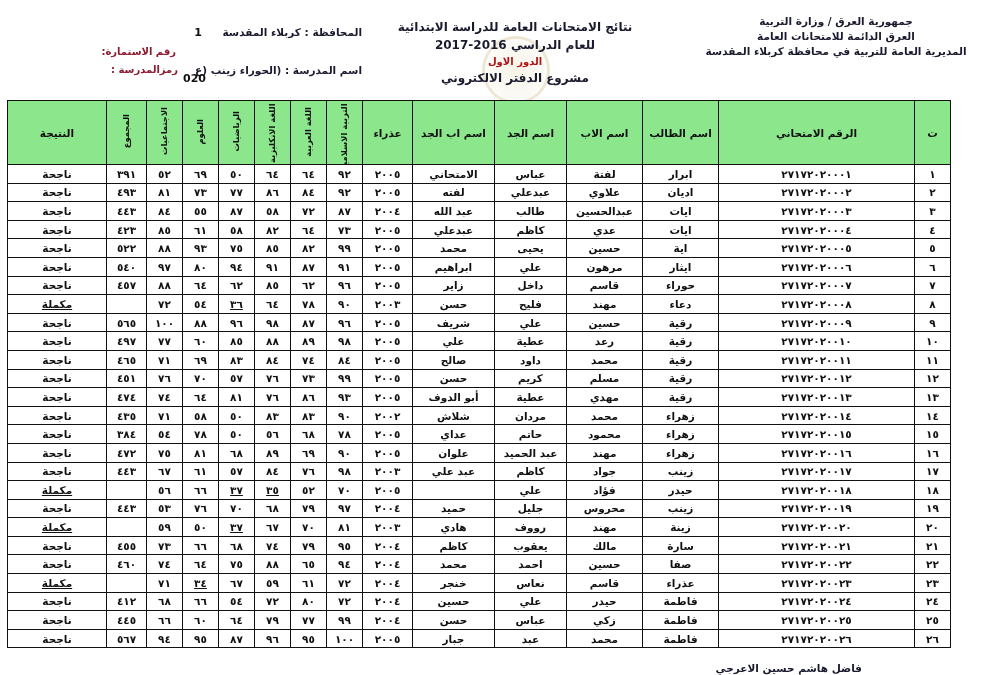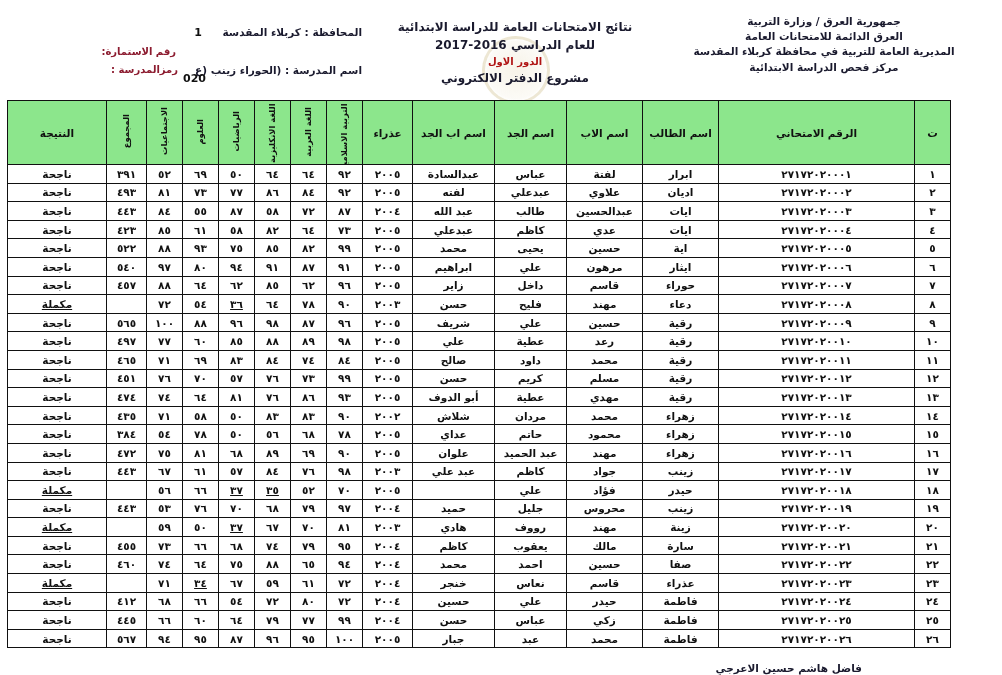--- a/index.html
+++ b/index.html
@@ -14,21 +14,21 @@
 
   
   .header{
     position:relative;
     width:1002px;
     height:92px;
     padding-top:8px;
     box-sizing:border-box;
   }
   .hdr-right{
-    position:absolute; top:14px; right:28px;
+    position:absolute; top:14px; right:16px;
     text-align:center;
     width:300px;
     line-height:1.45;
   }
   .hdr-right div{
     font-size:10.5px; font-weight:bold; color:#1a1a2e; white-space:nowrap;
   }
   .hdr-mid{
     position:absolute; top:18px; right:352px;
     text-align:center; width:270px; line-height:1.5;
@@ -138,21 +138,20 @@
 <body>
 
 <div class="page">
 
   <div class="header">
 
     <div class="hdr-right">
       <div>جمهورية العرق / وزارة التربية</div>
       <div>العرق الدائمة للامتحانات العامة</div>
       <div>المديرية العامة للتربية في محافظة كربلاء المقدسة</div>
-      <div>مركز فحص الدراسة الابتدائية</div>
     </div>
 
     <div class="seal"></div>
 
     <div class="hdr-mid">
       <div>نتائج الامتحانات العامة للدراسة الابتدائية</div>
       <div>للعام الدراسي 2016-2017</div>
       <div class="dawr">الدور الاول</div>
       <div>مشروع الدفتر الالكتروني</div>
     </div>
@@ -209,21 +208,21 @@
             <th>النتيجة</th>
           </tr>
       </thead>
       <tbody id="table-body">
           <tr>
             <td class="num">١</td>
             <td class="num">٢٧١٧٢٠٢٠٠٠١</td>
             <td>ابرار</td>
             <td>لفتة</td>
             <td>عباس</td>
-            <td>عبدالسادة</td>
+            <td>الامتحاني</td>
             <td class="num">٢٠٠٥</td>
             <td class="num">٩٢</td>
             <td class="num">٦٤</td>
             <td class="num">٦٤</td>
             <td class="num">٥٠</td>
             <td class="num">٦٩</td>
             <td class="num">٥٢</td>
             <td class="num">٣٩١</td>
             <td class="res-pass">ناجحة</td>
           </tr>

